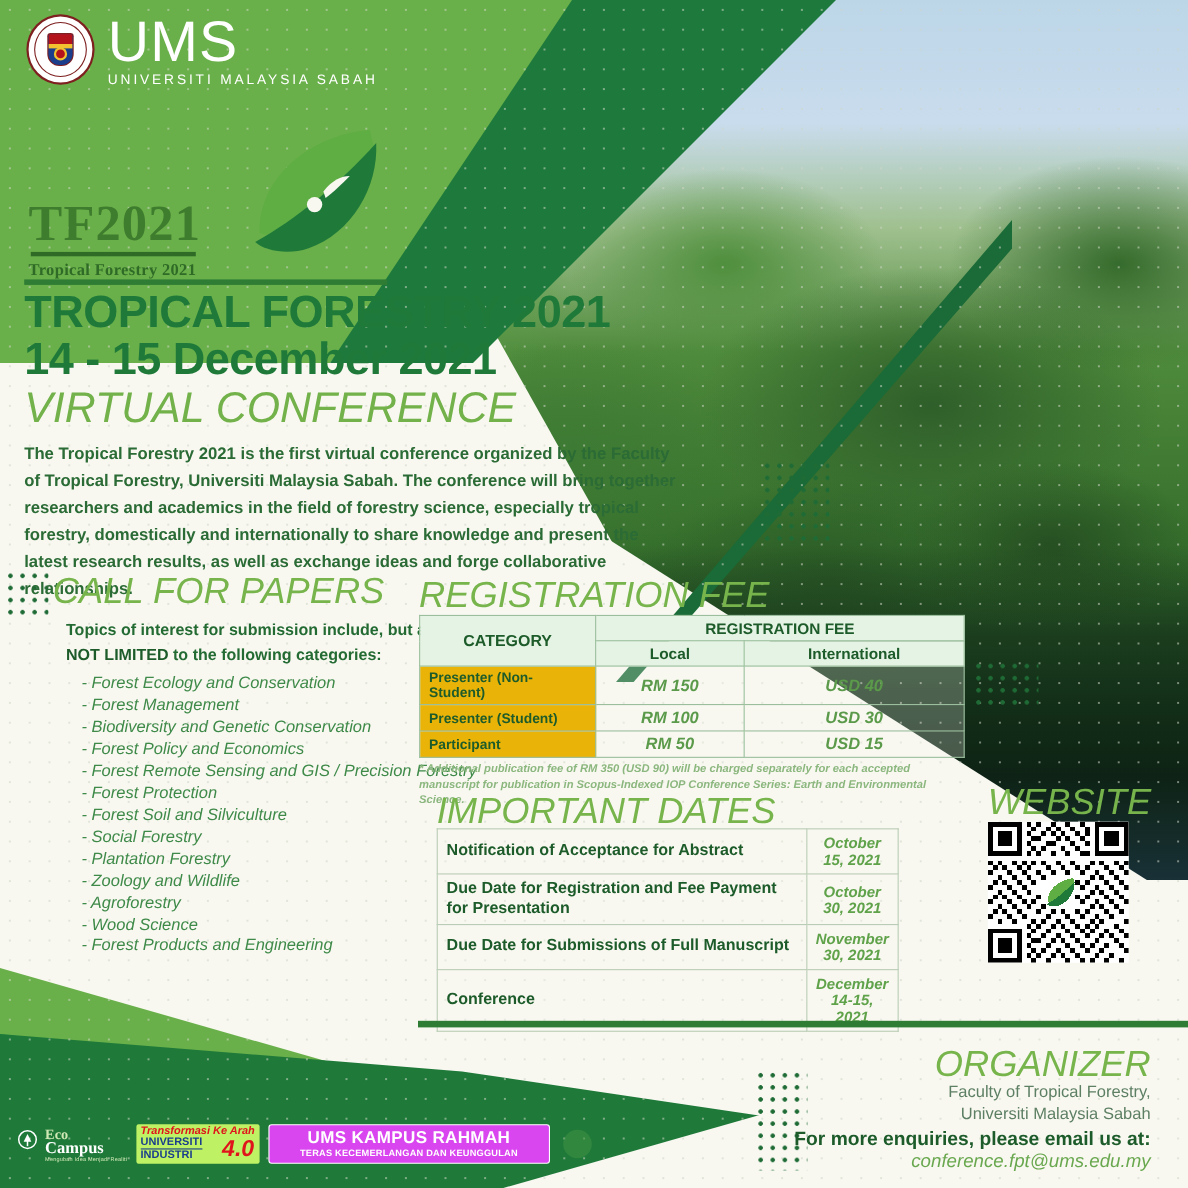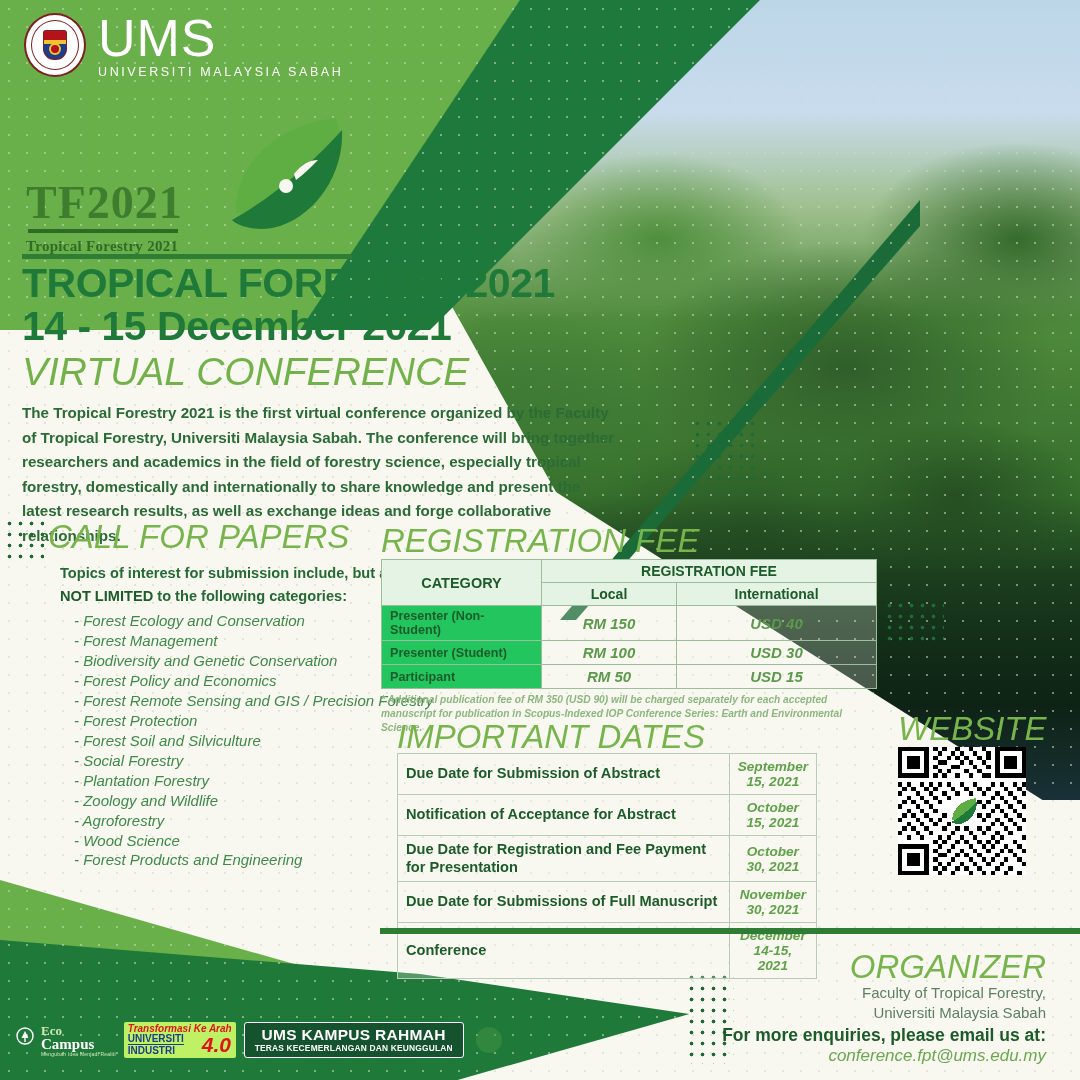--- a/index.html
+++ b/index.html
@@ -176,21 +176,21 @@
   
   #regfee-wrap { position:absolute; left:381px; top:524px; width:496px; }
   #datess-wrap { position:absolute; left:397px; top:720px; width:420px; }
   table { border-collapse:collapse; width:100%; background:rgba(248,248,241,.25); }
   #reg-table { margin-top:2px; }
   #reg-table th, #reg-table td { border:1px solid #9bbf9d; padding:3px 6px; }
   #reg-table thead th {
     background:#e4f3e3; color:#1d5c2a; font-size:14px; font-weight:bold; text-align:center;
   }
   #reg-table th.cat { width:160px; font-size:14.5px; }
-  #reg-table td.cat { background:#22c55e; color:#1d5c2a; font-weight:bold; font-size:12.6px; text-align:left; padding-left:8px; }
+  #reg-table td.cat { background:#eab308; color:#1d5c2a; font-weight:bold; font-size:12.6px; text-align:left; padding-left:8px; }
   #reg-table td.fee { color:#5b9a4a; font-style:italic; font-weight:bold; font-size:15px; text-align:center; }
   #reg-note { margin-top:4px; width:494px; font-size:10.2px; font-style:italic; font-weight:bold; color:#8cb77e; line-height:1.35; }
 
   #dates-table td { border:1px solid #b9ccb5; padding:5px 8px; }
   #dates-table td.label { color:#1d5c2a; font-weight:bold; font-size:14.6px; width:345px; line-height:1.2; }
   #dates-table td.date { color:#5fa24a; font-style:italic; font-weight:bold; font-size:13.6px; text-align:center; }
 
   
   #website { position:absolute; left:898px; top:712px; }
   #website .sec-h { font-size:33px; }
@@ -218,21 +218,21 @@
 
   .t40 { background:#bef264; padding:2px 4px; border-radius:2px; display:flex; flex-direction:column; line-height:1; }
   .t40 .r1 { font-size:10px; font-weight:bold; color:#e0141b; font-style:italic; }
   .t40 .r23 { display:flex; align-items:center; gap:18px; }
   .t40 .stk { display:flex; flex-direction:column; gap:1px; }
   .t40 .uu { font-size:10px; font-weight:bold; color:#1a3e8c; border-bottom:1px solid #1a3e8c; }
   .t40 .ii { font-size:10px; font-weight:bold; color:#1a3e8c; }
   .t40 .four { font-size:21px; font-weight:bold; color:#e0141b; font-style:italic; line-height:.8; }
 
   .rahmah {
-    background:#14532d; border-radius:3px; padding:4px 10px; color:#fff;
+    background:#d946ef; border-radius:3px; padding:4px 28px; color:#fff;
     line-height:1.05; text-align:center; border:1px solid #fff;
   }
   .rahmah .r-a { font-size:15.5px; font-weight:bold; letter-spacing:.3px; }
   .rahmah .r-b { font-size:8.4px; font-weight:bold; letter-spacing:.2px; }
 
   #globe-ico { width:26px; height:26px; border-radius:50%; background:#3f9142; opacity:.55; margin-left:4px; }
 </style>
 </head>
 <body>
 
@@ -346,24 +346,20 @@
         </tr>
       </tbody>
     </table>
     <div id="reg-note">* Additional publication fee of RM 350 (USD 90) will be charged separately for each accepted manuscript for publication in Scopus-Indexed IOP Conference Series: Earth and Environmental Science.</div>
   </div>
 
   <div id="datess-wrap">
     <div class="sec-h">IMPORTANT DATES</div>
     <table id="dates-table">
       <tbody>
-        <tr>
-          <td class="label">Due Date for Submission of Abstract</td>
-          <td class="date">September 15, 2021</td>
-        </tr>
         <tr>
           <td class="label">Notification of Acceptance for Abstract</td>
           <td class="date">October 15, 2021</td>
         </tr>
         <tr>
           <td class="label">Due Date for Registration and Fee Payment for Presentation</td>
           <td class="date">October 30, 2021</td>
         </tr>
         <tr>
           <td class="label">Due Date for Submissions of Full Manuscript</td>

